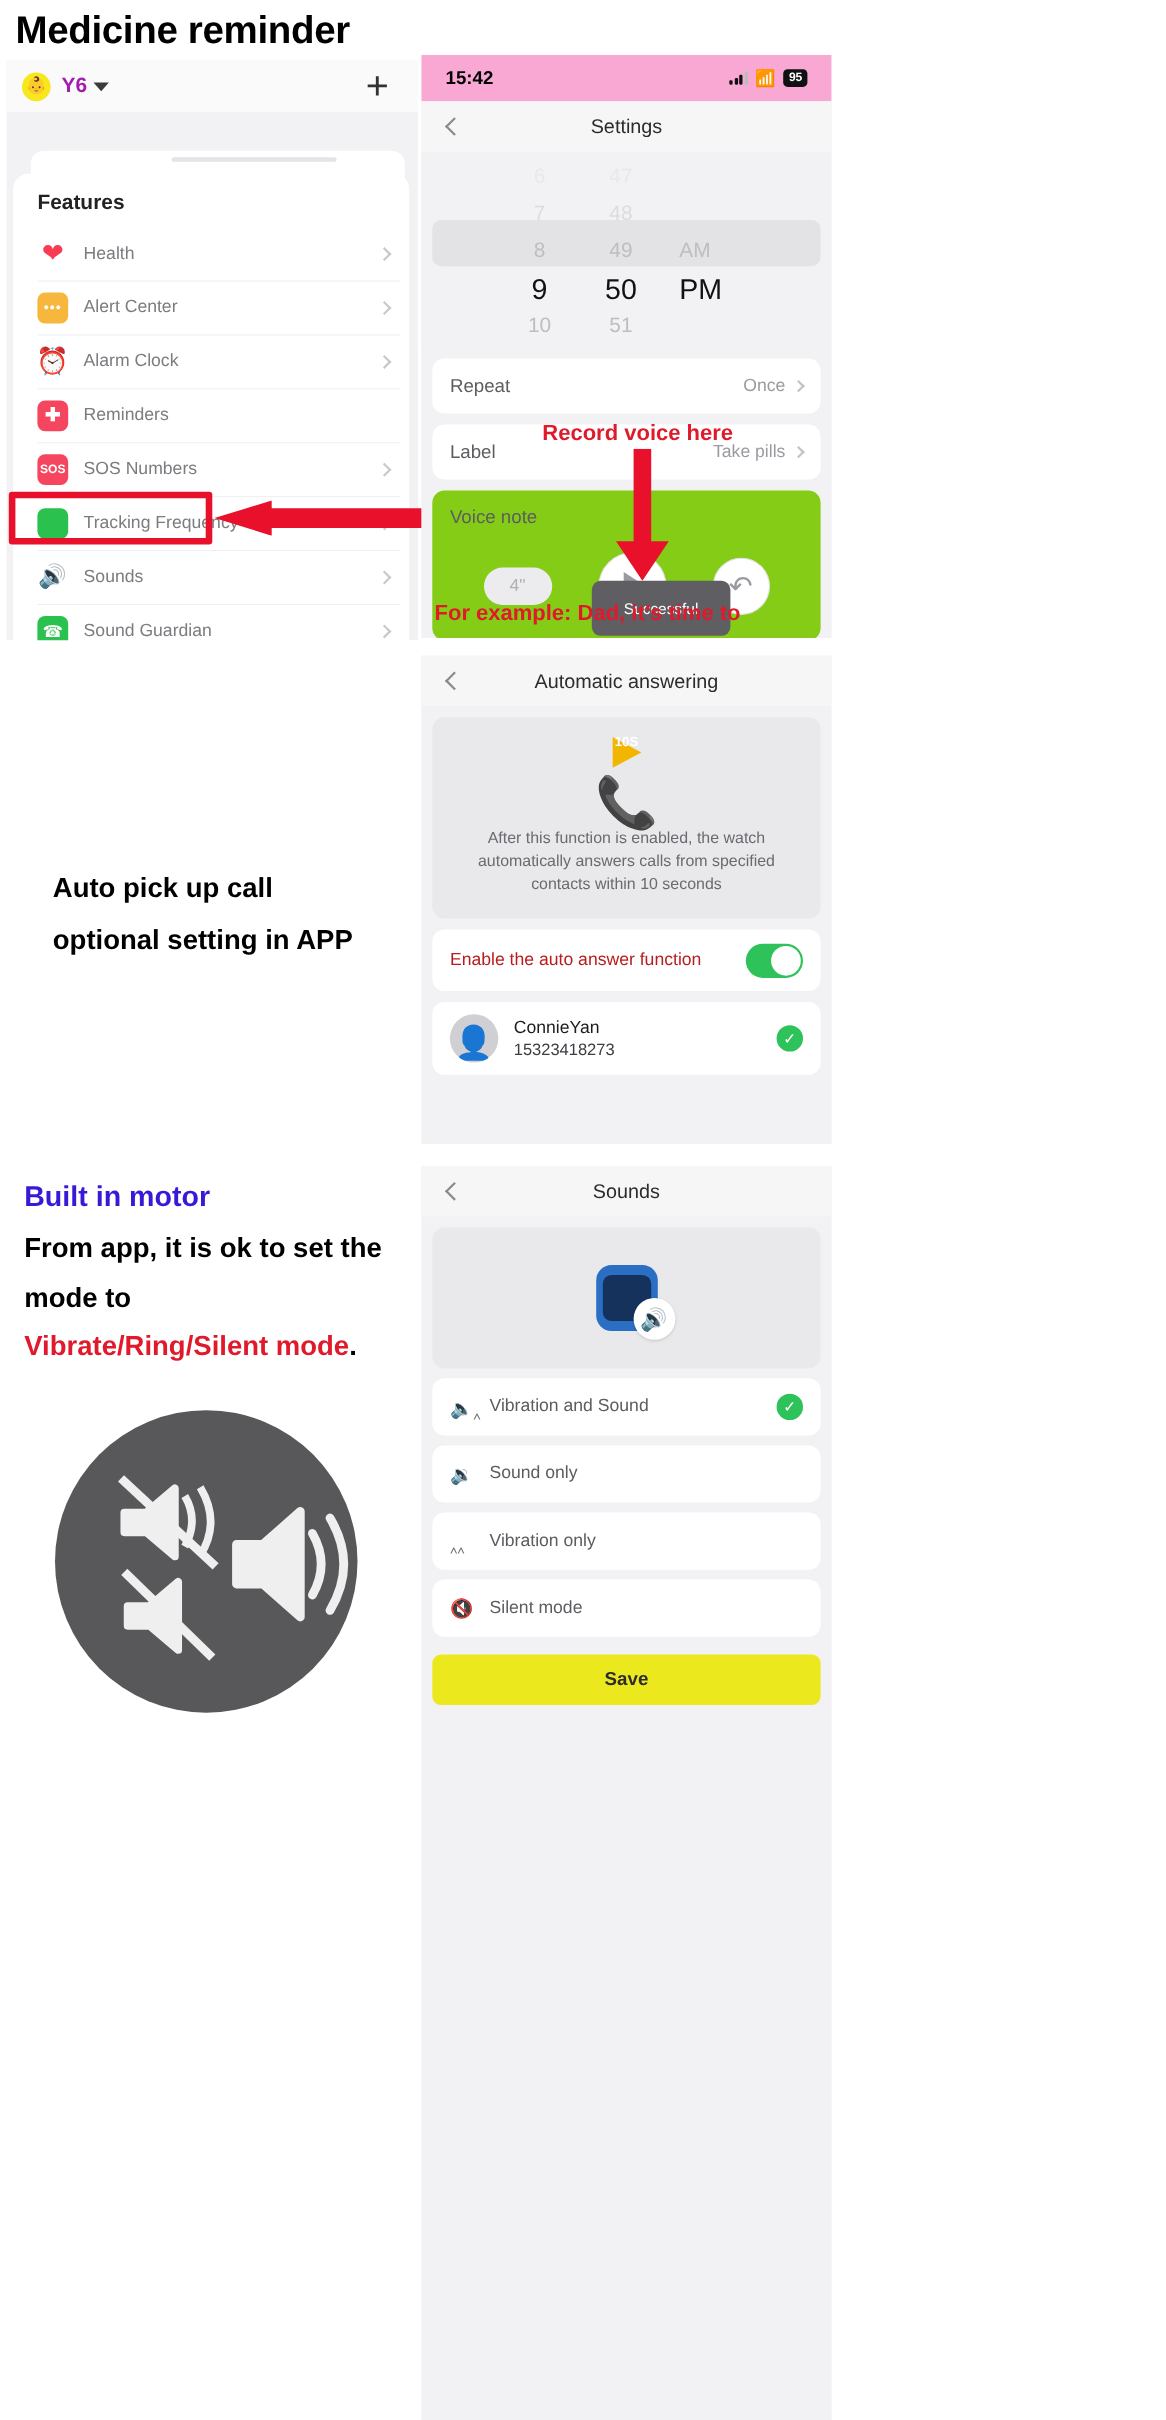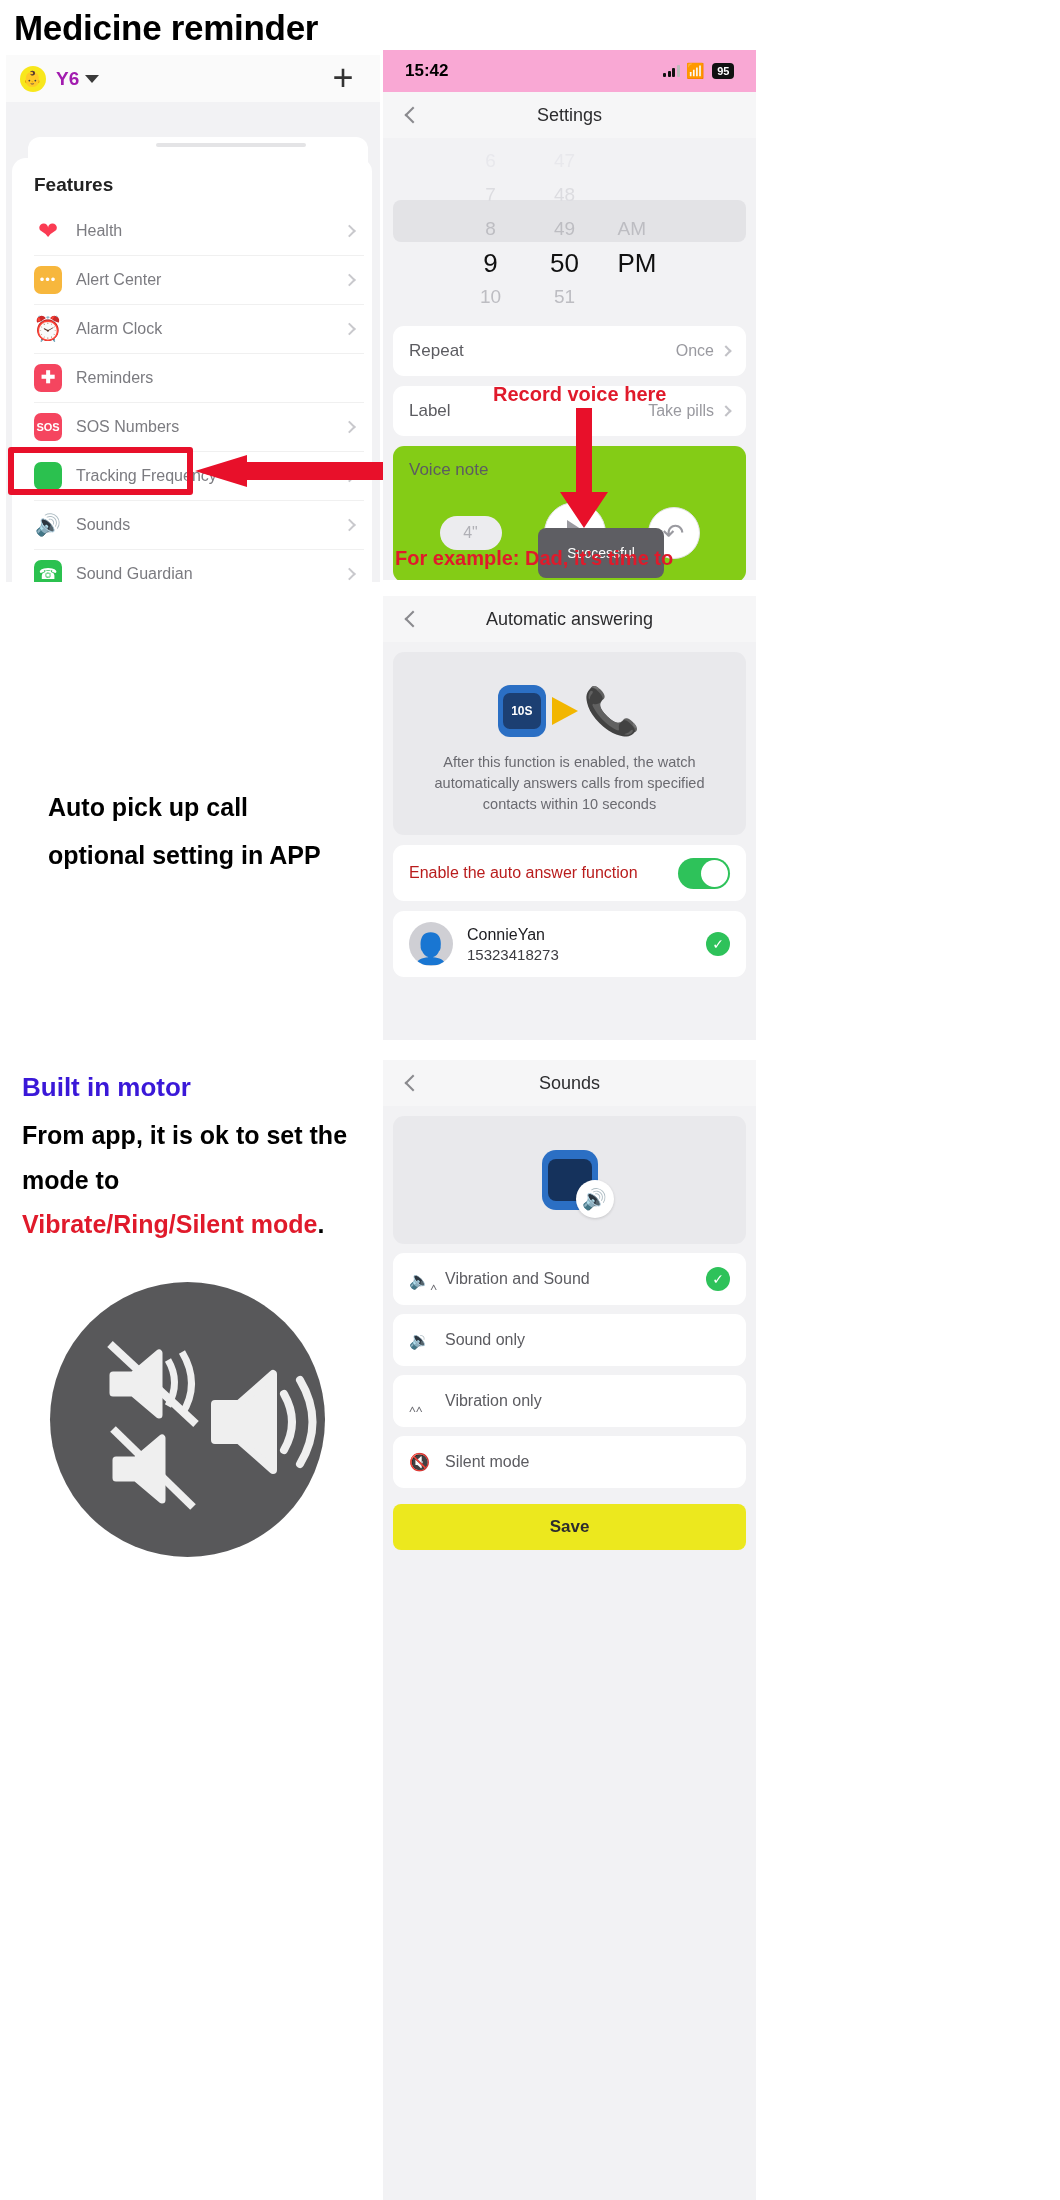--- a/index.html
+++ b/index.html
@@ -256,21 +256,21 @@
     position: absolute; left: 175px; top: 358px; width: 50px; height: 120px;
   }
 
   
   .info-card {
     background: #e9e9ec; margin: 10px 10px 0 10px; border-radius: 11px;
     padding: 18px 18px 20px 18px;
   }
   .watch-graphic {
     display: flex; align-items: center; justify-content: center;
-    gap: 4px; height: 82px;
+    gap: 4px; height: 82px; flex-direction: column;
   }
   .watch-body {
     width: 48px; height: 52px; border-radius: 12px;
     background: #2b6fc4; position: relative;
   }
   .watch-face {
     position: absolute; left: 5px; top: 8px; right: 5px; bottom: 8px;
     background: #1c3f72; border-radius: 7px;
     color: #fff; font-size: 12px; font-weight: bold;
     display: flex; align-items: center; justify-content: center;

